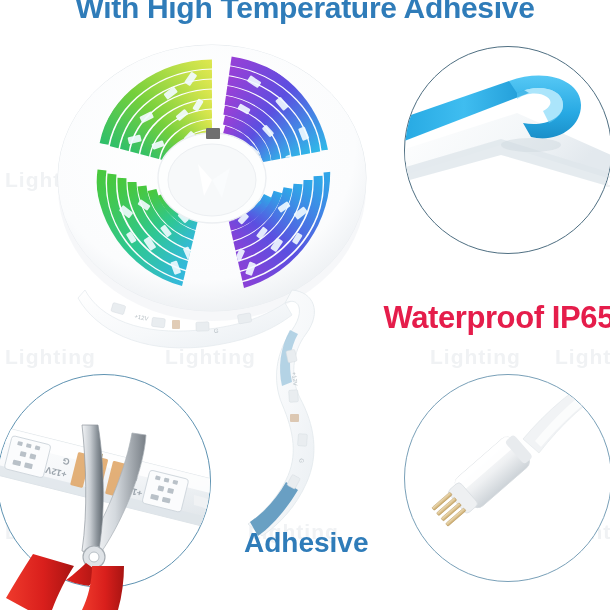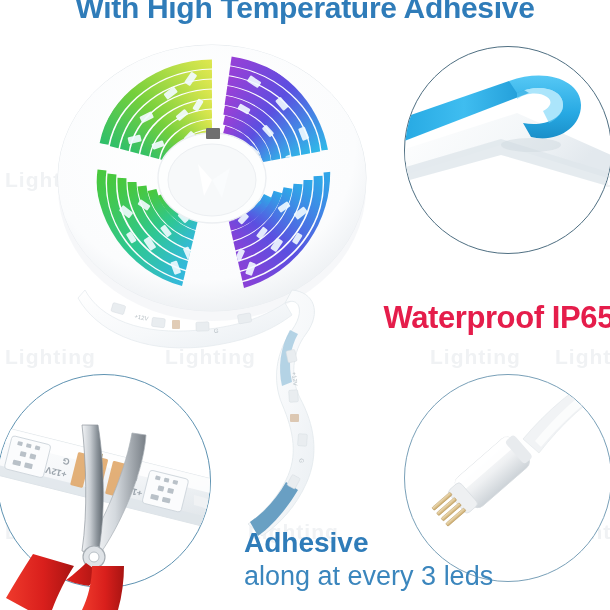--- a/index.html
+++ b/index.html
@@ -482,15 +482,14 @@
         <stop offset="100%" stop-color="#a81412"></stop>
       </linearGradient>
     </defs>
     <path d="M33 554 C24 568 14 584 6 598 L28 610 L52 610 C58 594 66 578 74 566 Z" fill="url(#handleR2)"></path>
     <path d="M92 566 C92 582 88 598 82 610 L118 610 C122 596 124 580 124 566 Z" fill="url(#handleR2)"></path>
   </svg>
 
   <div class="headline-top">With High Temperature Adhesive</div>
   <div class="headline-wp">Waterproof IP65</div>
   <div class="cut-title">Adhesive</div>
-  <div class="cut-sub">along at every 3 leds</div>
 
 </div>
 
 </body></html>

